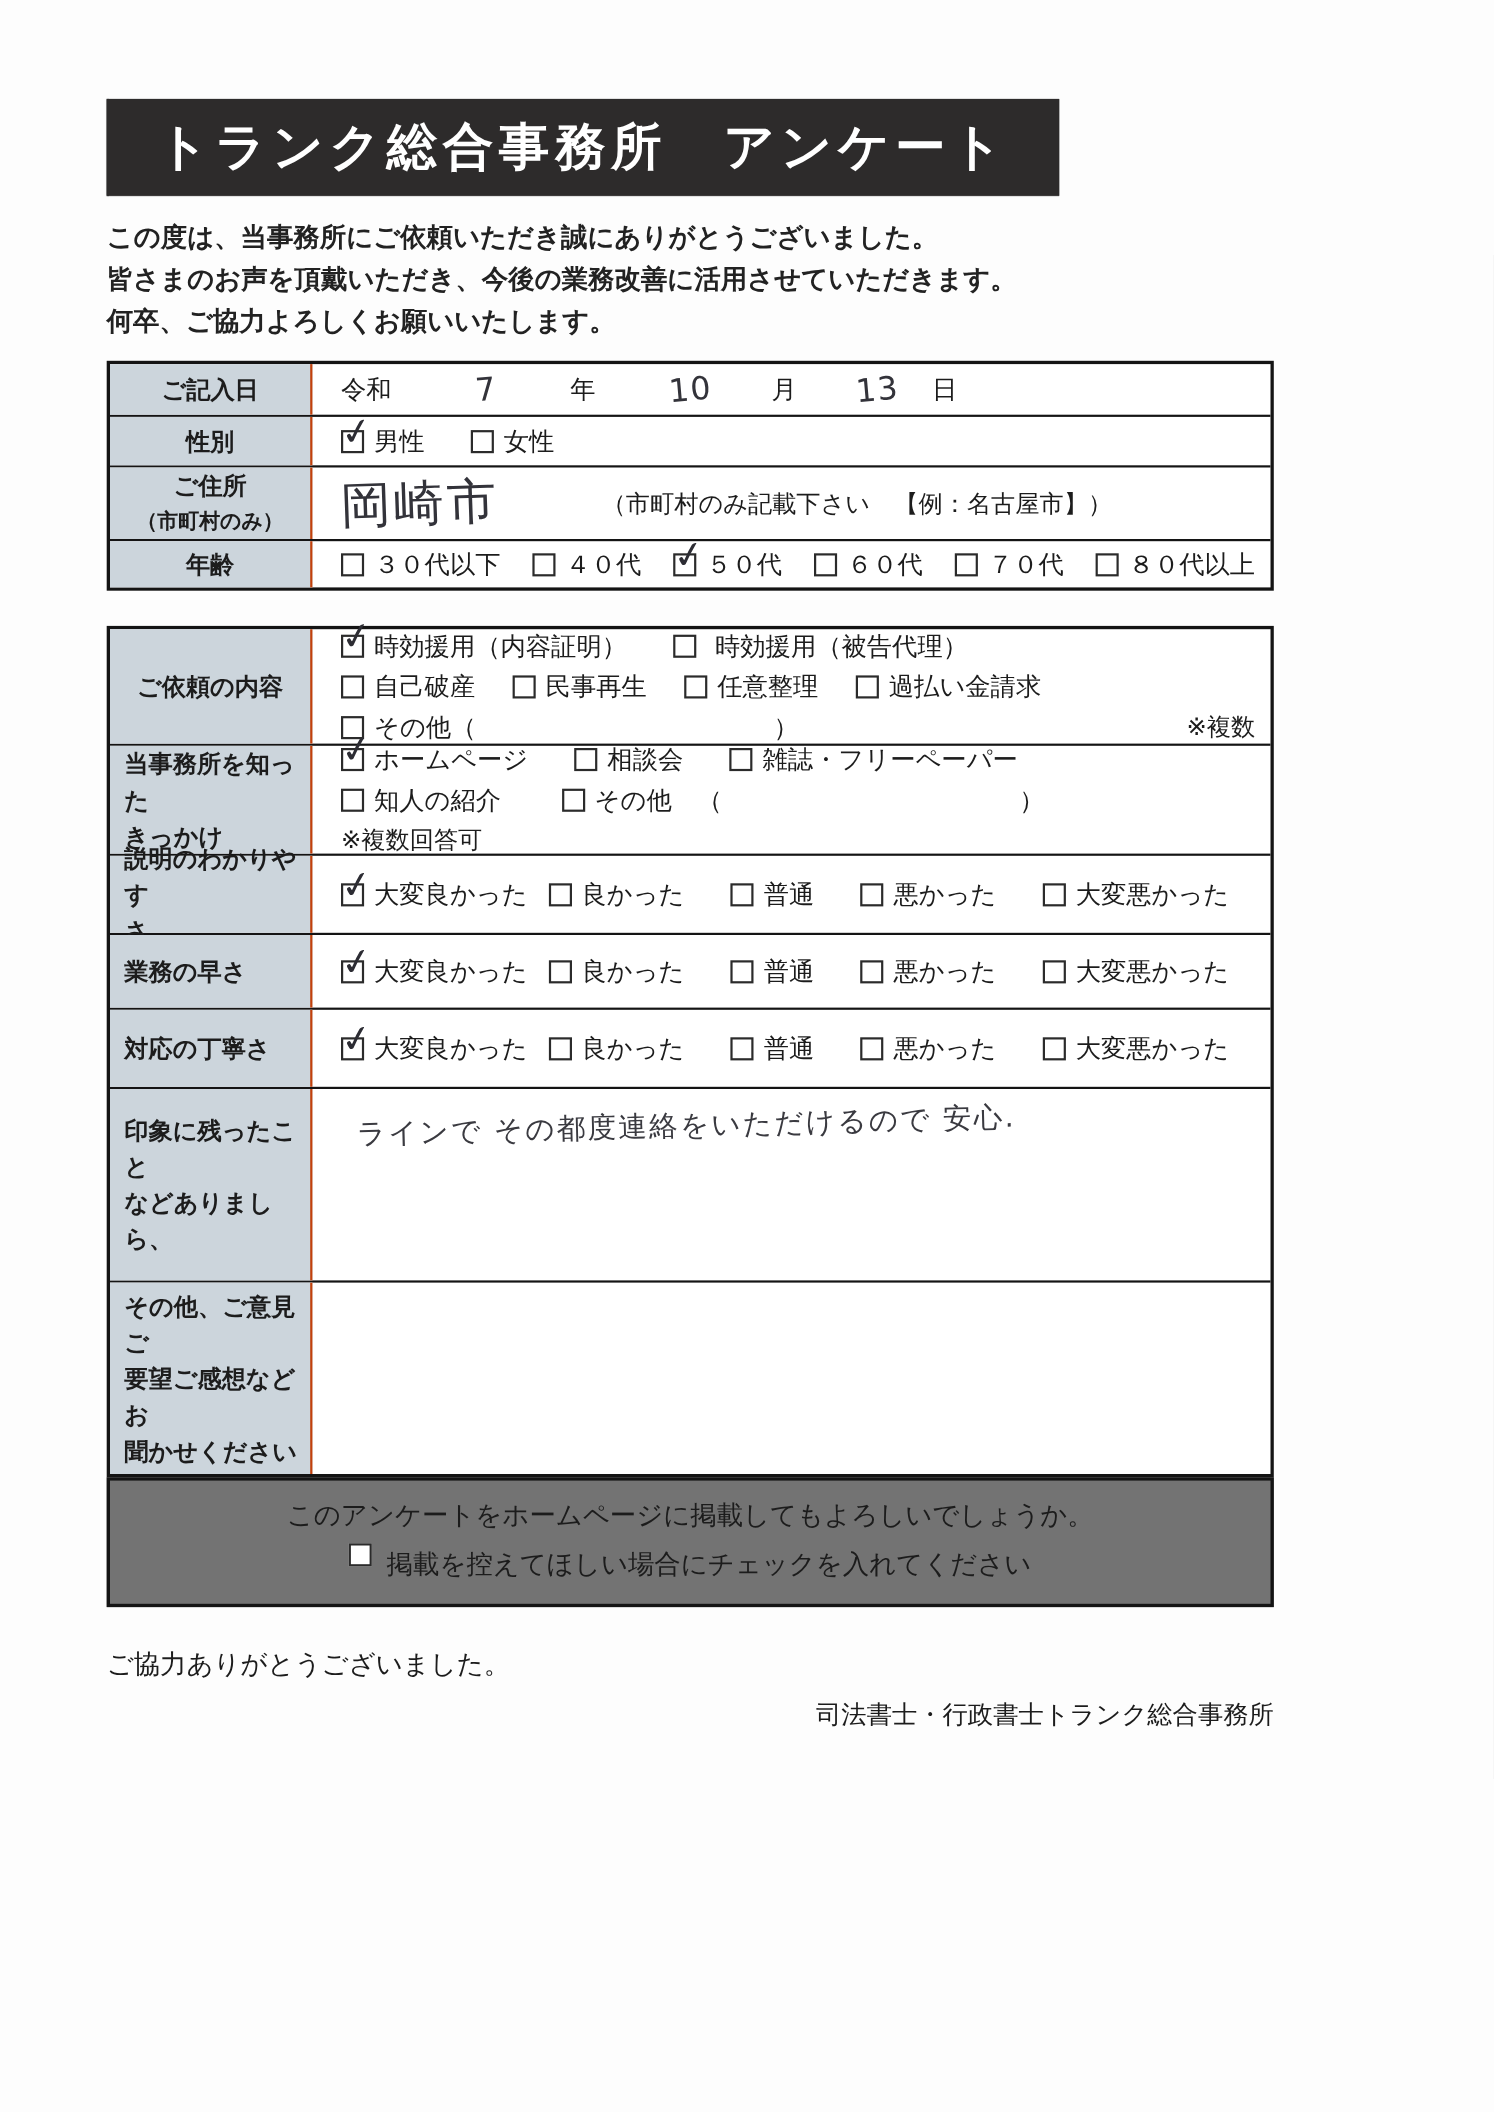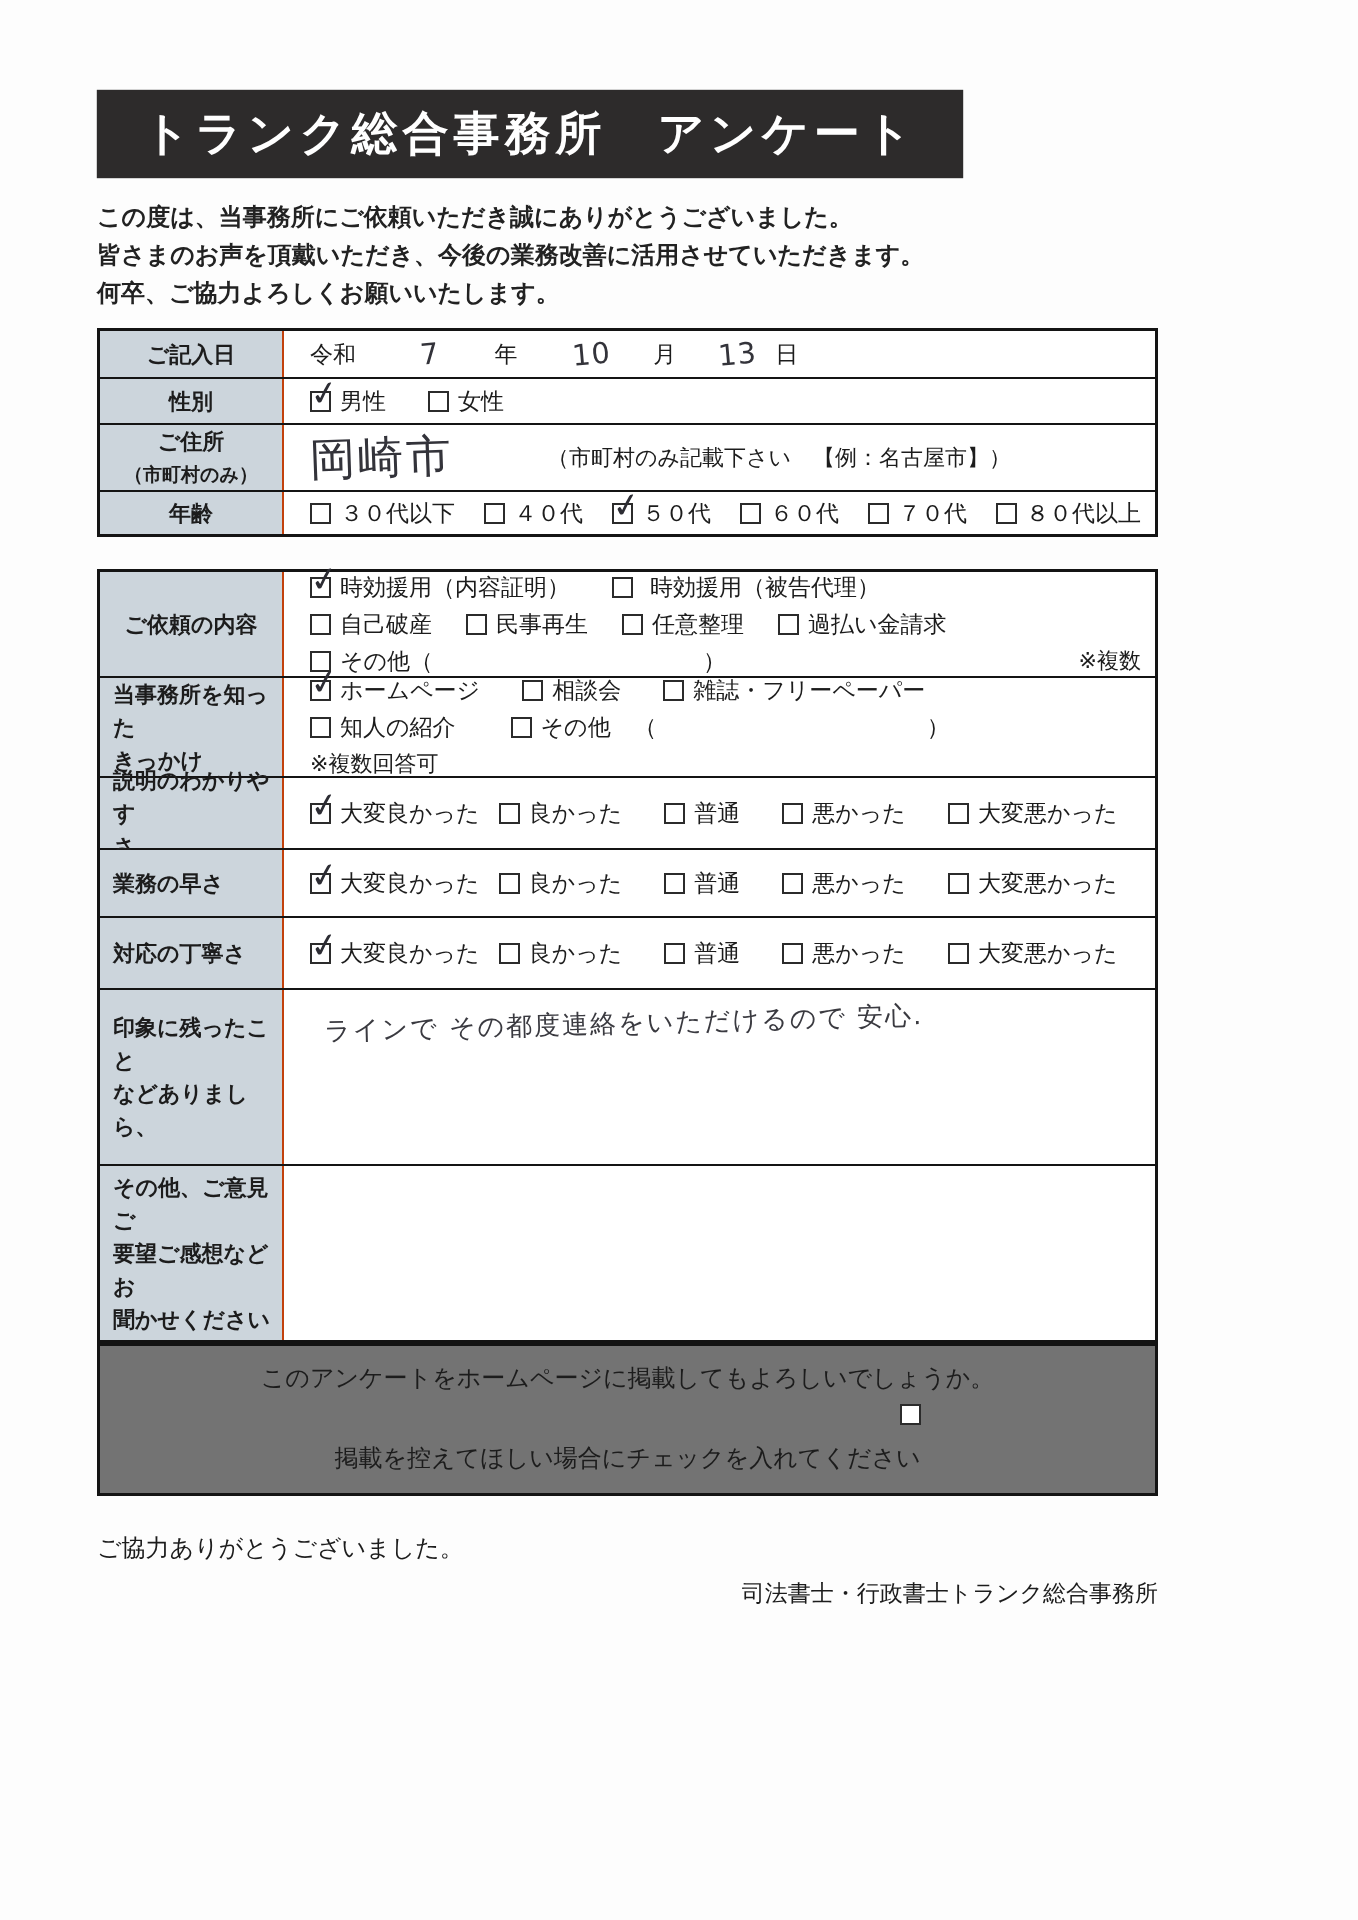--- a/index.html
+++ b/index.html
@@ -66,27 +66,27 @@
   .g18{margin-left:18px} .g34{margin-left:34px}
   .g42{margin-left:42px} .g55{margin-left:55px} .g64{margin-left:64px} .sp290{display:inline-block;width:270px}
   .mla{margin-left:auto}
   .agegap{gap:29px}
   .rate { display:flex; align-items:center; }
   .rate .opt + .opt { margin-left:19px; }
   .rate .opt:nth-child(n+3) { margin-left:42px; }
   .note { font-size:22px; }
 
   
-  .dateline { display:flex; align-items:center; gap:0; }
+  .dateline { display:flex; align-items:center; gap:12px; }
   .dateline .print { font-size:23px; }
 
   
   .pubbox { border:3px solid #141414; background:#737373;
             padding:12px 2px 16px; text-align:center; font-size:24px; line-height:39px; }
-  .publine2 { display:inline-flex; align-items:flex-end; gap:13px;flex-direction:column; }
+  .publine2 { display:inline-flex; align-items:flex-start; gap:13px; }
   .thanks { margin-top:36px; font-size:24px; }
   .office { margin-top:14px; font-size:23px; text-align:right; }
 </style>
 </head>
 <body>
 
 <div class="page">
   <div class="content">
 
     <div class="banner">

